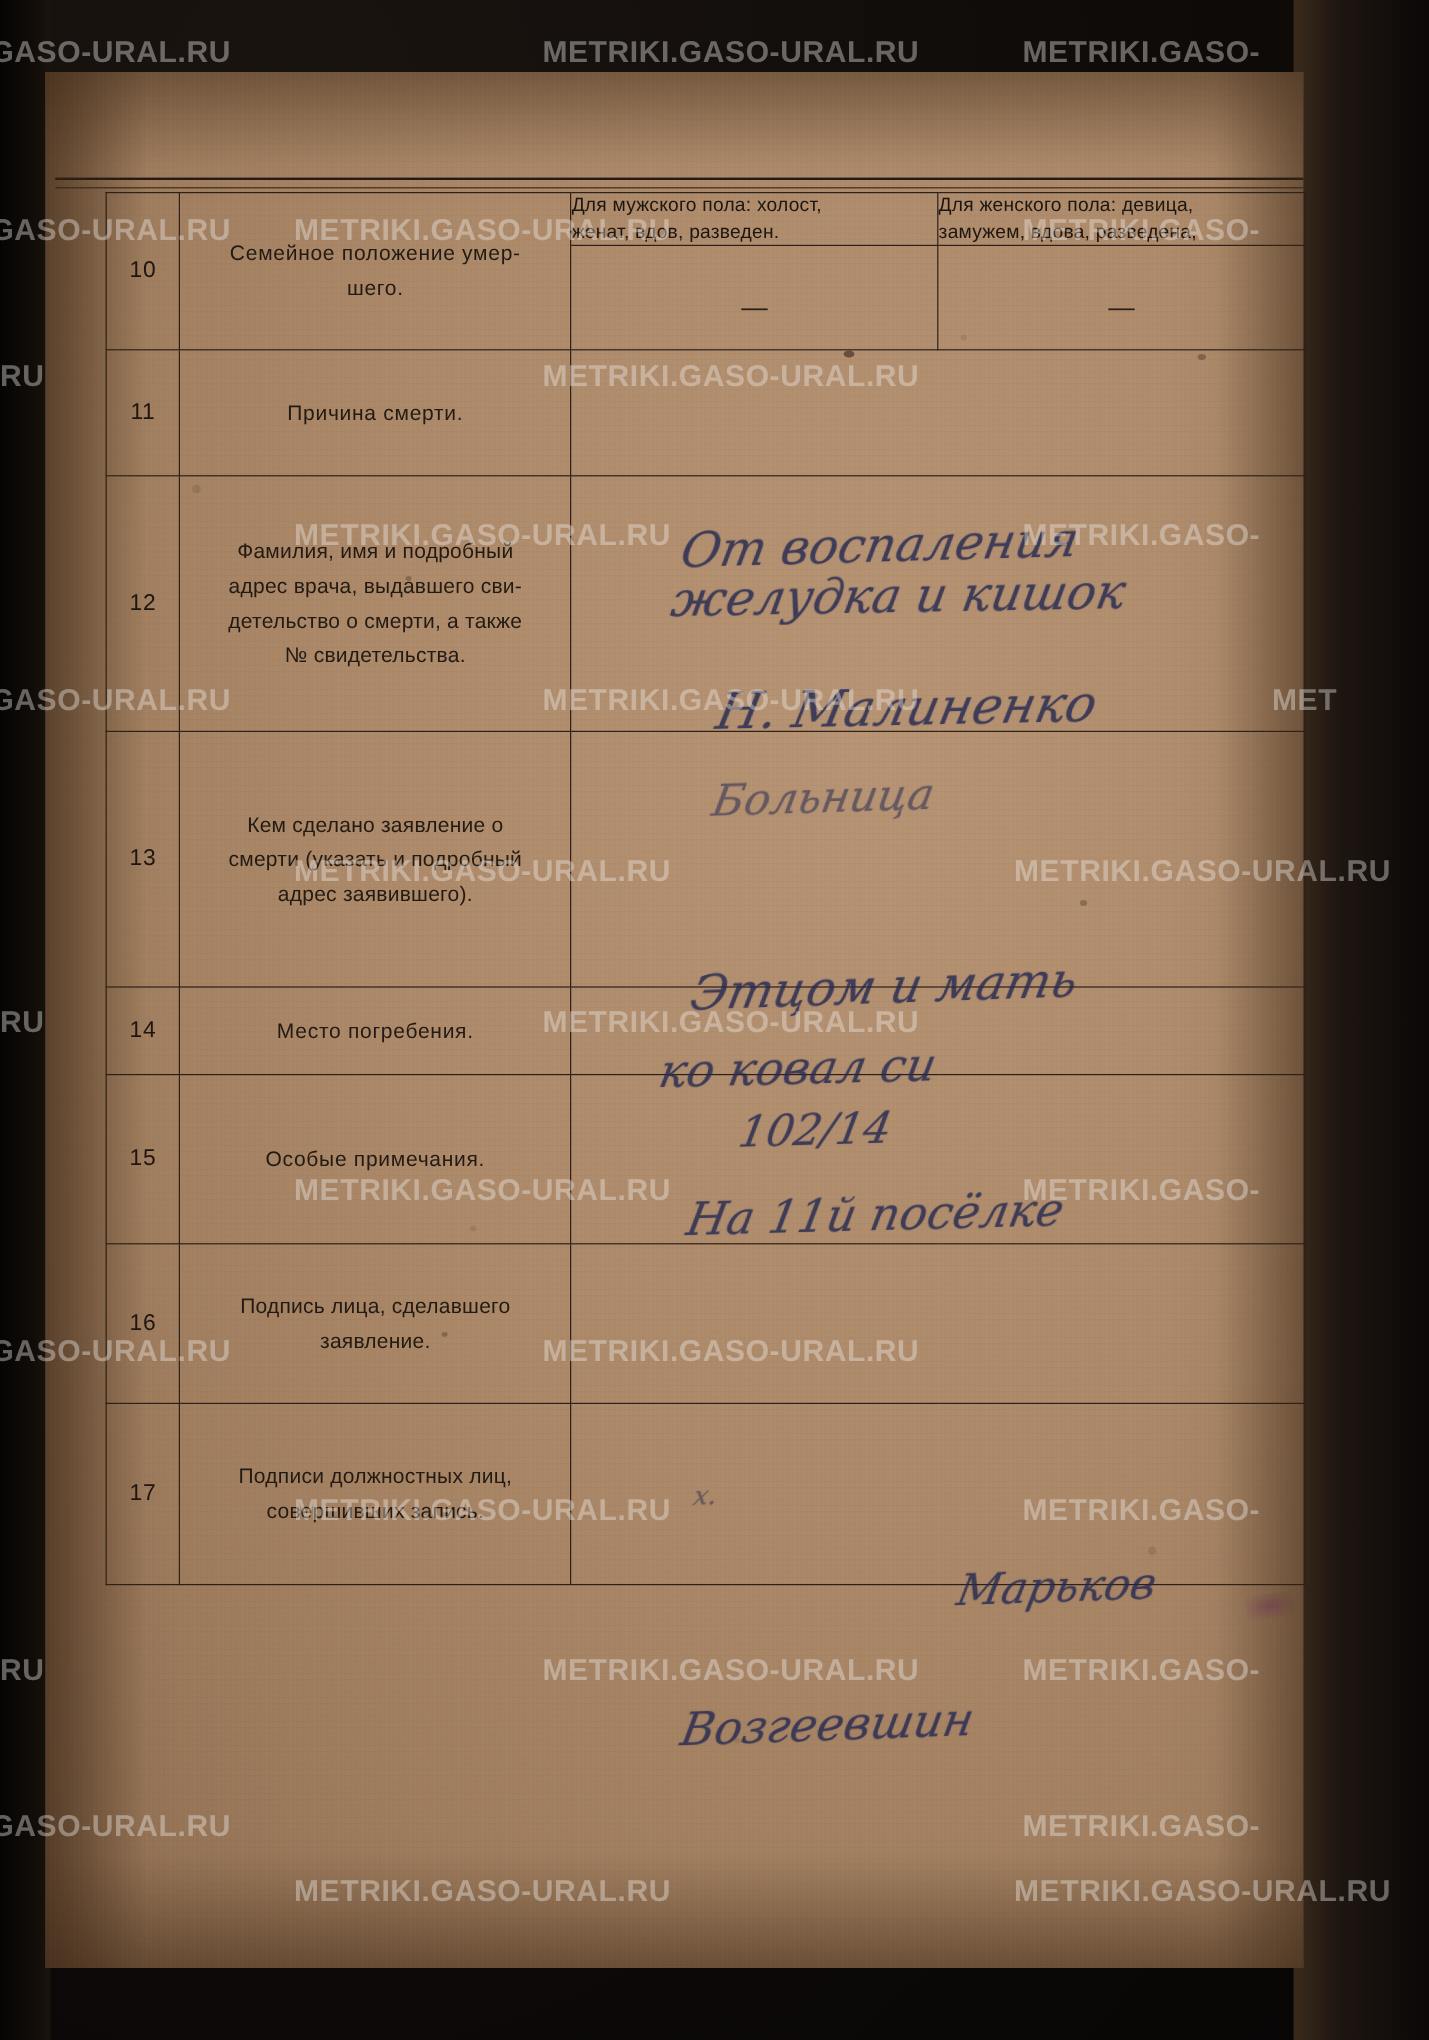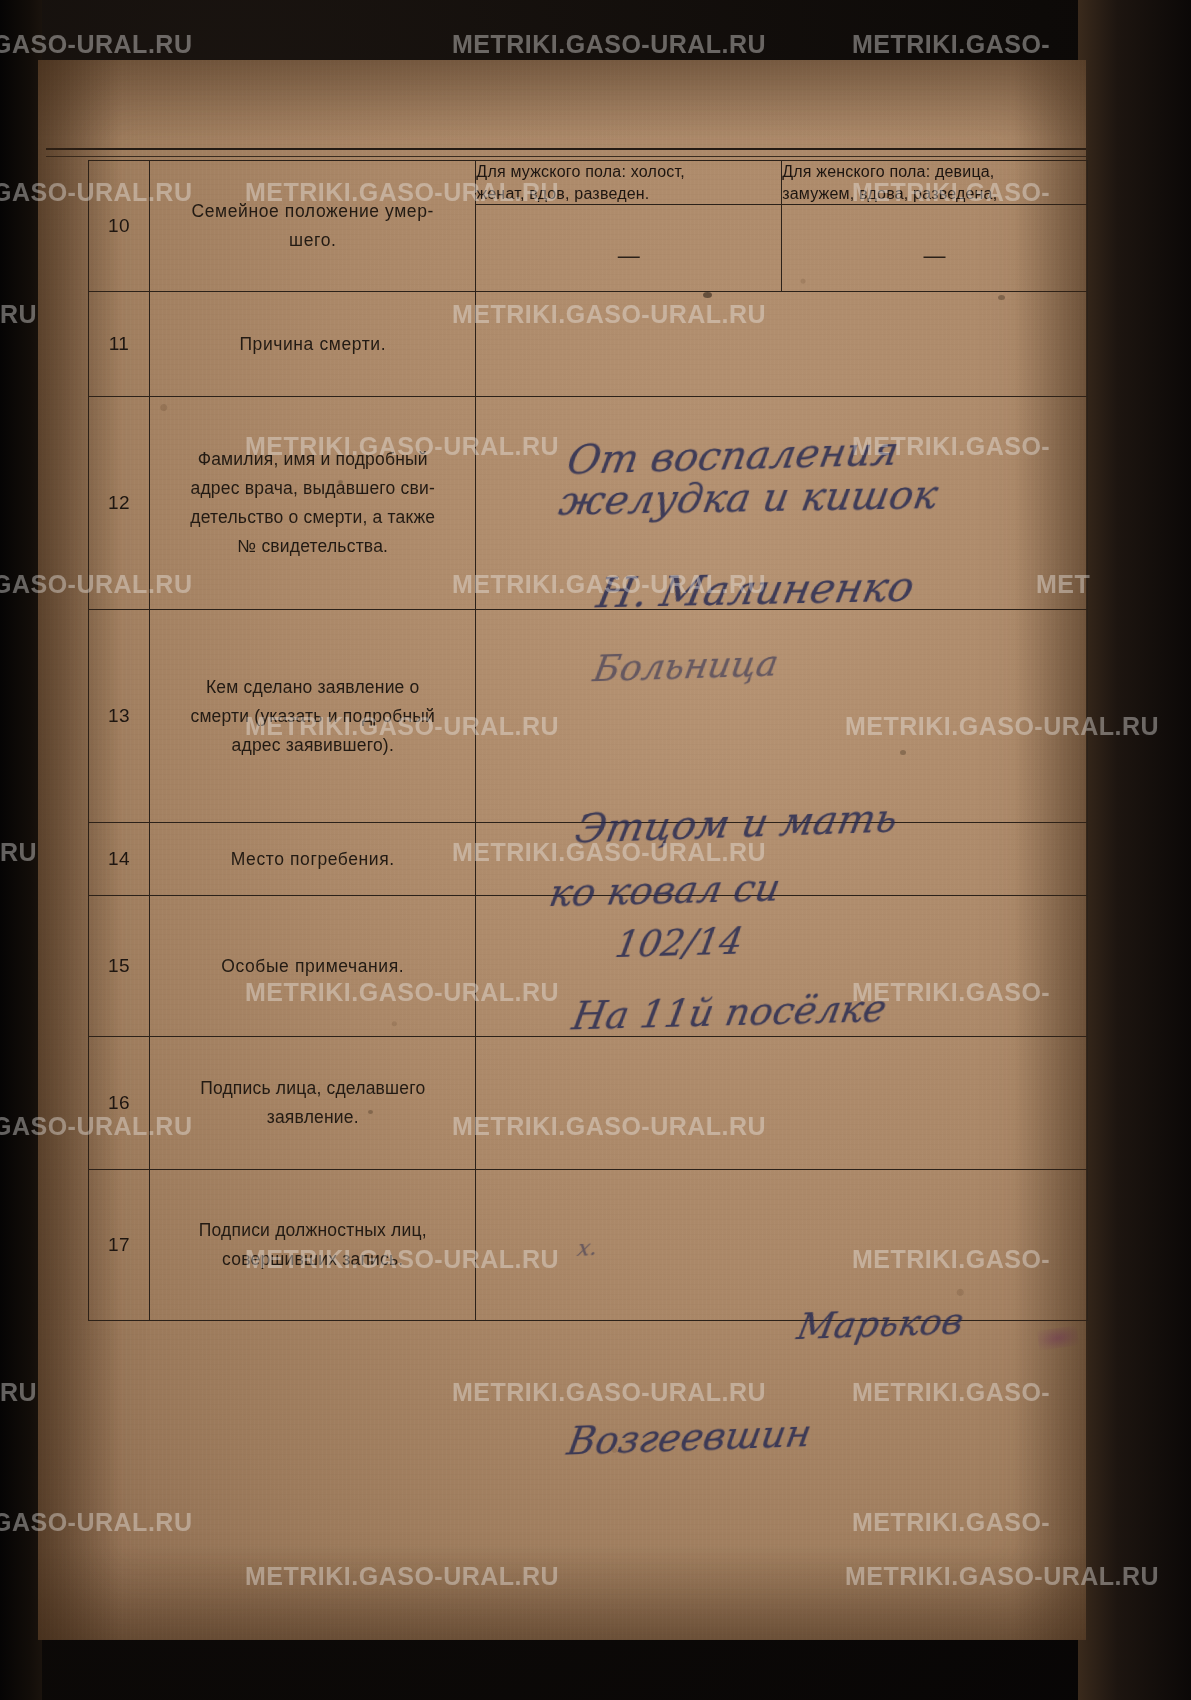--- a/index.html
+++ b/index.html
@@ -338,21 +338,21 @@
       <div class="wm" style="left: 852px; top: 30px;">METRIKI.GASO-</div>
       <div class="wm" style="left: -8px; top: 178px;">GASO-URAL.RU</div>
       <div class="wm" style="left: 245px; top: 178px;">METRIKI.GASO-URAL.RU</div>
       <div class="wm" style="left: 852px; top: 178px;">METRIKI.GASO-</div>
       <div class="wm" style="left: 0px; top: 300px;">RU</div>
       <div class="wm" style="left: 452px; top: 300px;">METRIKI.GASO-URAL.RU</div>
       <div class="wm" style="left: 245px; top: 432px;">METRIKI.GASO-URAL.RU</div>
       <div class="wm" style="left: 852px; top: 432px;">METRIKI.GASO-</div>
       <div class="wm" style="left: -8px; top: 570px;">GASO-URAL.RU</div>
       <div class="wm" style="left: 452px; top: 570px;">METRIKI.GASO-URAL.RU</div>
-      <div class="wm" style="left: 1036px; top: 570px;">MET</div>
+      <div class="wm" style="left: 1060px; top: 570px;">MET</div>
       <div class="wm" style="left: 245px; top: 712px;">METRIKI.GASO-URAL.RU</div>
       <div class="wm" style="left: 845px; top: 712px;">METRIKI.GASO-URAL.RU</div>
       <div class="wm" style="left: 0px; top: 838px;">RU</div>
       <div class="wm" style="left: 452px; top: 838px;">METRIKI.GASO-URAL.RU</div>
       <div class="wm" style="left: 245px; top: 978px;">METRIKI.GASO-URAL.RU</div>
       <div class="wm" style="left: 852px; top: 978px;">METRIKI.GASO-</div>
       <div class="wm" style="left: -8px; top: 1112px;">GASO-URAL.RU</div>
       <div class="wm" style="left: 452px; top: 1112px;">METRIKI.GASO-URAL.RU</div>
       <div class="wm" style="left: 245px; top: 1245px;">METRIKI.GASO-URAL.RU</div>
       <div class="wm" style="left: 852px; top: 1245px;">METRIKI.GASO-</div>

